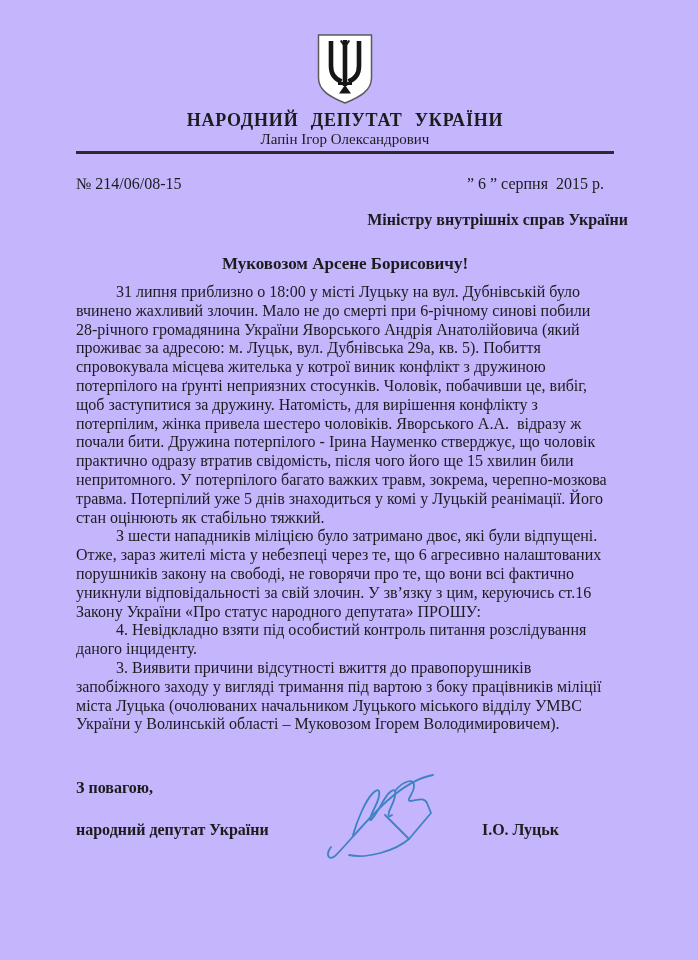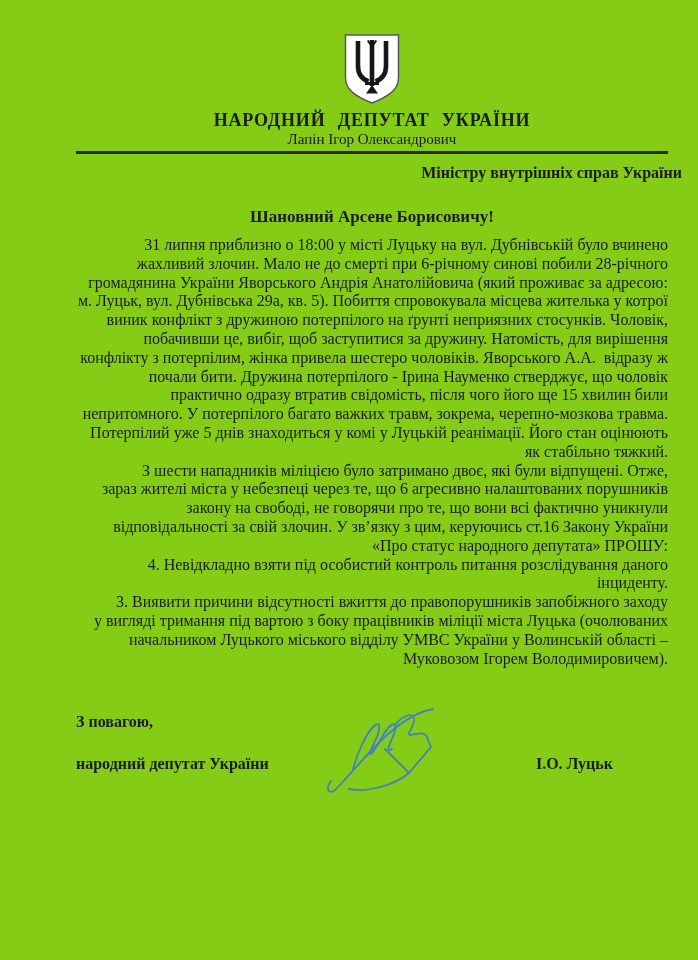--- a/index.html
+++ b/index.html
@@ -6,22 +6,22 @@
   body {
     width: 698px; height: 960px;
     background: #ffffff;
     font-family: "Liberation Serif", serif;
     color: #1c1c1c;
     -webkit-font-smoothing: antialiased;
   }
   .page {
     box-sizing: border-box;
     width: 698px; height: 960px;
-    padding: 33px 30px 0 76px;
-    background: #84cc16;
+    padding: 33px 84px 0 76px;
+    background: #c4b5fd;
     position: relative;
     overflow: hidden;
   }
   .header { text-align: center; }
   .emblem { display: block; margin: 0 auto; }
   .org-title {
     font-weight: bold;
     font-size: 18px;
     line-height: 21px;
     letter-spacing: 0.8px;
@@ -51,35 +51,35 @@
     align-items: baseline;
     margin-top: 21px;
     font-size: 16px;
   }
   .ref-row .date { margin-right: 10px; }
   .recipient {
     text-align: right;
     font-weight: bold;
     font-size: 16px;
     line-height: 21px;
-    margin-top: 8px;
+    margin-top: 16px;
     margin-right: -14px;
   }
   .salutation {
     text-align: center;
     font-weight: bold;
     font-size: 17px;
     line-height: 20px;
     margin-top: 24px;
   }
   .body-text {
     margin-top: 9px;
     font-size: 16px;
     line-height: 18.8px;
-    text-align: right;
+    text-align: left;
   }
   .body-text p { margin: 0; text-indent: 40px; }
   .closing {
     font-weight: bold;
     font-size: 16px;
     line-height: 19px;
     margin-top: 44px;
   }
   .sign-row {
     position: relative;
@@ -115,26 +115,30 @@
       </g>
       <path d="M29 52 L23 60.5 H35 Z" fill="#161616"></path>
     </svg>
     <div class="org-title">НАРОДНИЙ ДЕПУТАТ УКРАЇНИ</div>
     <div class="person-name">Лапін Ігор Олександрович</div>
   </div>
 
   <hr class="rule">
 
 
+  <div class="ref-row">
+    <span>№ 214/06/08-15</span>
+    <span class="date">” 6 ” серпня&nbsp; 2015 р.</span>
+  </div>
 
   <div class="recipient">
     <div>Міністру внутрішніх справ України</div>
   </div>
 
-  <div class="salutation">Шановний Арсене Борисовичу!</div>
+  <div class="salutation">Муковозом Арсене Борисовичу!</div>
 
   <div class="body-text">
     <p>31 липня приблизно о 18:00 у місті Луцьку на вул. Дубнівській було вчинено жахливий злочин. Мало не до смерті при 6-річному синові побили 28-річного громадянина України Яворського Андрія Анатолійовича (який проживає за адресою: м. Луцьк, вул. Дубнівська 29а, кв. 5). Побиття спровокувала місцева жителька у котрої виник конфлікт з дружиною потерпілого на ґрунті неприязних стосунків. Чоловік, побачивши це, вибіг, щоб заступитися за дружину. Натомість, для вирішення конфлікту з потерпілим, жінка привела шестеро чоловіків. Яворського А.А.&nbsp; відразу ж почали бити. Дружина потерпілого - Ірина Науменко стверджує, що чоловік практично одразу втратив свідомість, після чого його ще 15 хвилин били непритомного. У потерпілого багато важких травм, зокрема, черепно-мозкова травма. Потерпілий уже 5 днів знаходиться у комі у Луцькій реанімації. Його стан оцінюють як стабільно тяжкий.</p>
     <p>З шести нападників міліцією було затримано двоє, які були відпущені. Отже, зараз жителі міста у небезпеці через те, що 6 агресивно налаштованих порушників закону на свободі, не говорячи про те, що вони всі фактично уникнули відповідальності за свій злочин. У зв’язку з цим, керуючись ст.16 Закону України «Про статус народного депутата» ПРОШУ:</p>
     <p>4. Невідкладно взяти під особистий контроль питання розслідування даного інциденту.</p>
     <p>3. Виявити причини відсутності вжиття до правопорушників запобіжного заходу у вигляді тримання під вартою з боку працівників міліції міста Луцька (очолюваних начальником Луцького міського відділу УМВС України у Волинській області – Муковозом Ігорем Володимировичем).</p>
   </div>
 
   <div class="closing">З повагою,</div>
 

